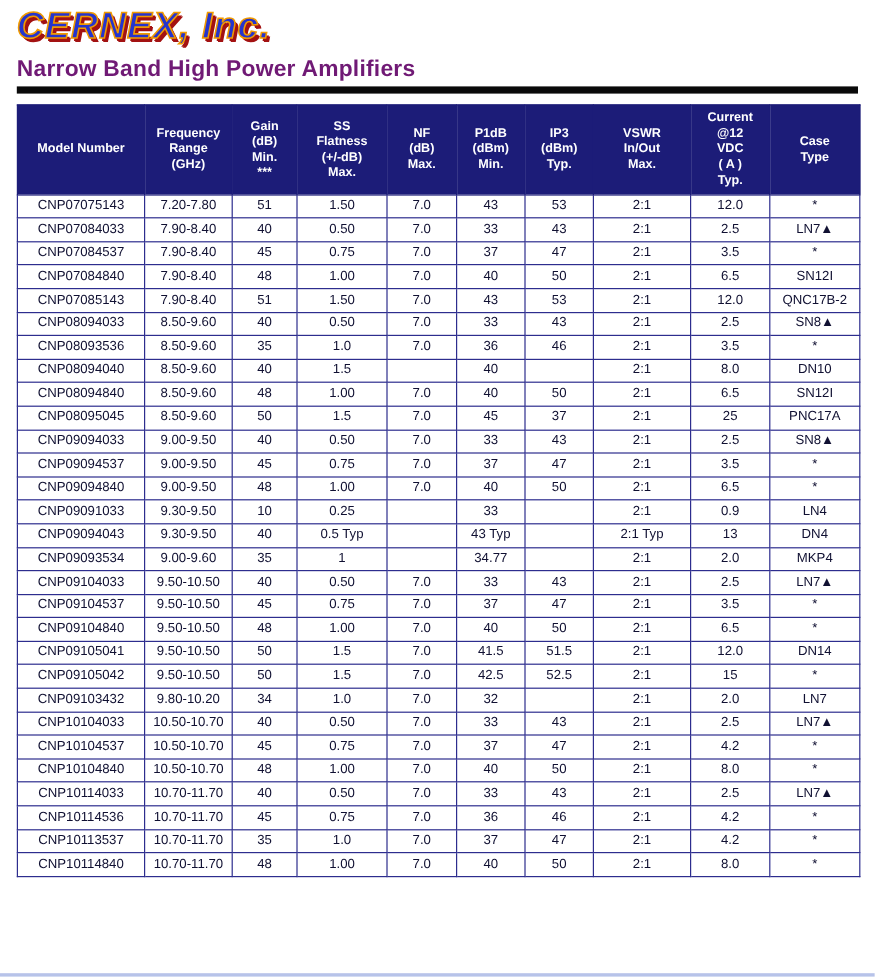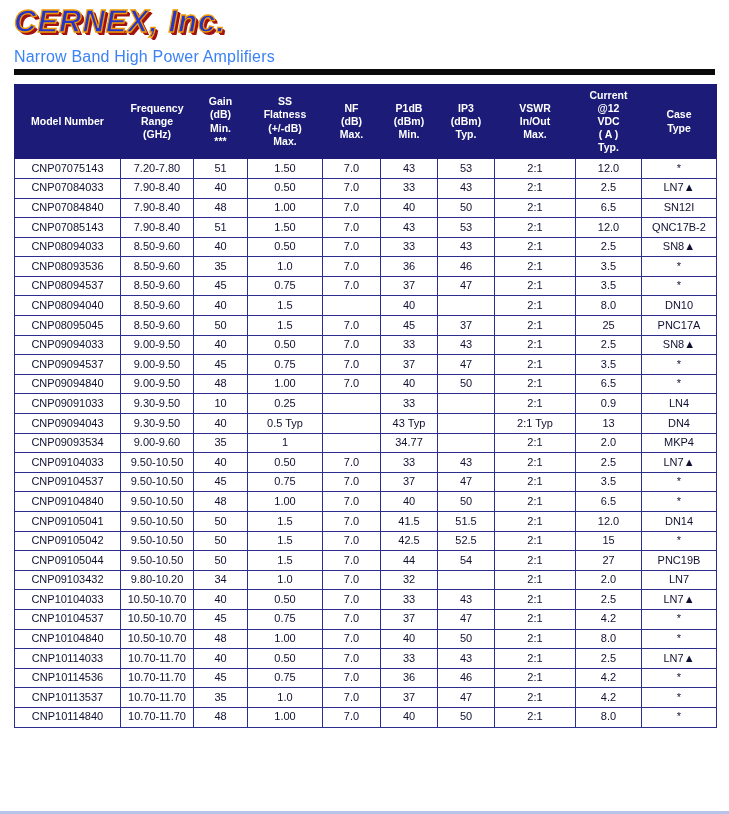--- a/index.html
+++ b/index.html
@@ -30,23 +30,23 @@
     font-style: italic;
     letter-spacing: 1px;
     color: #2534cd;
     -webkit-text-stroke: 1.3px #f09a00;
     text-shadow: 2px 2px 0 #a31212, 3px 3px 0 #a31212;
     padding-top: 3px;
     line-height: 1.1;
   }
   
   .title {
-    font-size: 16px;
-    font-weight: normal;
-    color: #3b82f6;
+    font-size: 19px;
+    font-weight: bold;
+    color: #701a75;
     margin: 9px 0 0 0;
     line-height: 1.1;
     letter-spacing: 0.2px;
   }
   .title-rule {
     height: 6px;
     background: #0a0a0a;
     margin-top: 3px;
     width: 701px;
   }
@@ -170,20 +170,32 @@
             <td>40</td>
             <td>0.50</td>
             <td>7.0</td>
             <td>33</td>
             <td>43</td>
             <td>2:1</td>
             <td>2.5</td>
             <td>LN7▲</td>
           </tr>
           <tr>
+            <td>CNP07084537</td>
+            <td>7.90-8.40</td>
+            <td>45</td>
+            <td>0.75</td>
+            <td>7.0</td>
+            <td>37</td>
+            <td>47</td>
+            <td>2:1</td>
+            <td>3.5</td>
+            <td>*</td>
+          </tr>
+          <tr>
             <td>CNP07084840</td>
             <td>7.90-8.40</td>
             <td>48</td>
             <td>1.00</td>
             <td>7.0</td>
             <td>40</td>
             <td>50</td>
             <td>2:1</td>
             <td>6.5</td>
             <td>SN12I</td>
@@ -218,42 +230,42 @@
             <td>35</td>
             <td>1.0</td>
             <td>7.0</td>
             <td>36</td>
             <td>46</td>
             <td>2:1</td>
             <td>3.5</td>
             <td>*</td>
           </tr>
           <tr>
-            <td>CNP08094537</td>
-            <td>8.50-9.60</td>
-            <td>45</td>
-            <td>0.75</td>
-            <td>7.0</td>
-            <td>37</td>
-            <td>47</td>
-            <td>2:1</td>
-            <td>3.5</td>
-            <td>*</td>
-          </tr>
-          <tr>
             <td>CNP08094040</td>
             <td>8.50-9.60</td>
             <td>40</td>
             <td>1.5</td>
             <td></td>
             <td>40</td>
             <td></td>
             <td>2:1</td>
             <td>8.0</td>
             <td>DN10</td>
+          </tr>
+          <tr>
+            <td>CNP08094840</td>
+            <td>8.50-9.60</td>
+            <td>48</td>
+            <td>1.00</td>
+            <td>7.0</td>
+            <td>40</td>
+            <td>50</td>
+            <td>2:1</td>
+            <td>6.5</td>
+            <td>SN12I</td>
           </tr>
           <tr>
             <td>CNP08095045</td>
             <td>8.50-9.60</td>
             <td>50</td>
             <td>1.5</td>
             <td>7.0</td>
             <td>45</td>
             <td>37</td>
             <td>2:1</td>
@@ -384,32 +396,20 @@
             <td>CNP09105042</td>
             <td>9.50-10.50</td>
             <td>50</td>
             <td>1.5</td>
             <td>7.0</td>
             <td>42.5</td>
             <td>52.5</td>
             <td>2:1</td>
             <td>15</td>
             <td>*</td>
-          </tr>
-          <tr>
-            <td>CNP09105044</td>
-            <td>9.50-10.50</td>
-            <td>50</td>
-            <td>1.5</td>
-            <td>7.0</td>
-            <td>44</td>
-            <td>54</td>
-            <td>2:1</td>
-            <td>27</td>
-            <td>PNC19B</td>
           </tr>
           <tr>
             <td>CNP09103432</td>
             <td>9.80-10.20</td>
             <td>34</td>
             <td>1.0</td>
             <td>7.0</td>
             <td>32</td>
             <td></td>
             <td>2:1</td>

